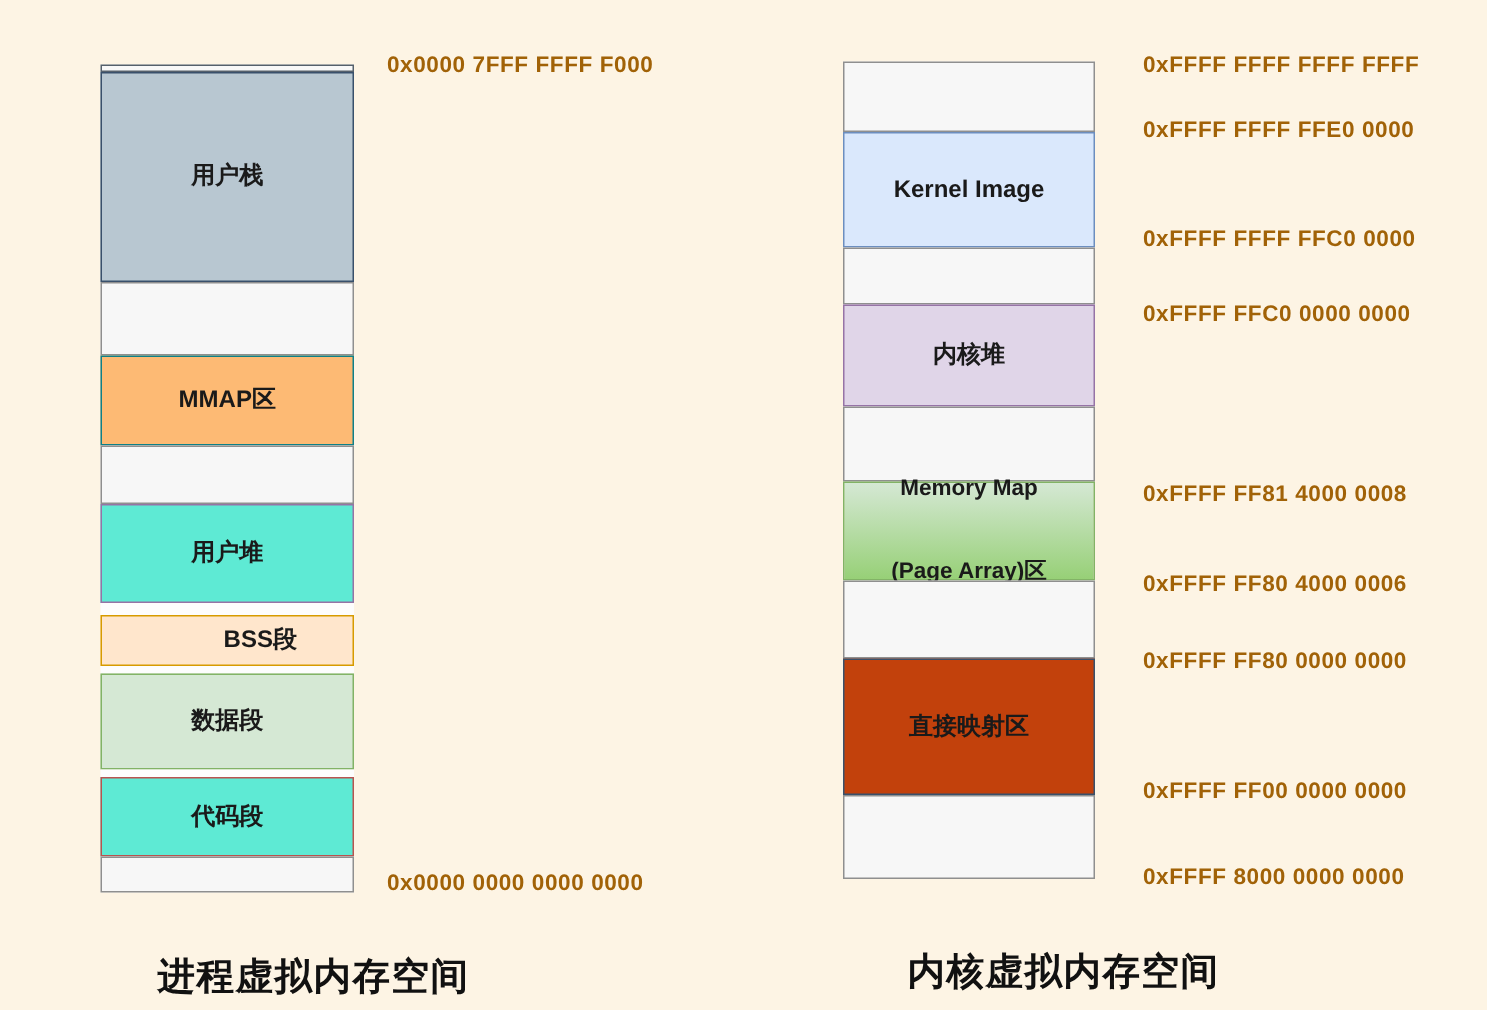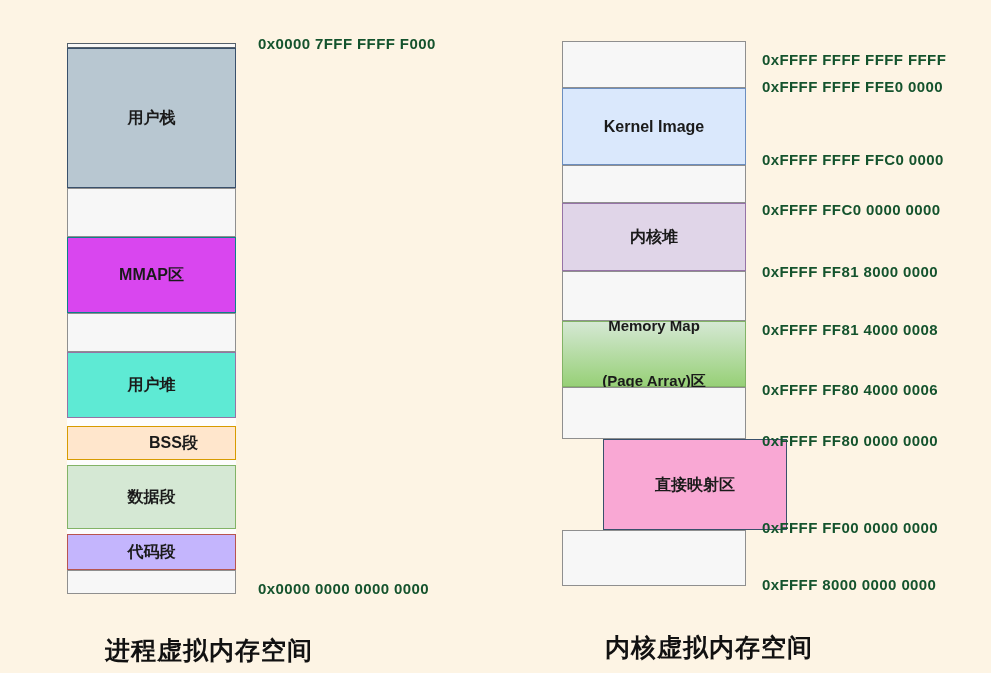--- a/index.html
+++ b/index.html
@@ -7,91 +7,90 @@
   body {
     font-family:"Liberation Sans","DejaVu Sans",sans-serif;
     background:#fdf4e4;
     position:relative;
     overflow:hidden;
   }
   .canvas { position:absolute; left:0; top:0; width:991px; height:673px; }
 
   .column { position:absolute; display:flex; flex-direction:column; }
   .col-left  { left:67px;  top:43px; width:169px; }
-  .col-right { left:562px; top:41px; width:184px; }
+  .col-right { left:562px; top:41px; width:168px; }
 
   .block {
     width:100%;
     border:1px solid #8f8f8f;
     background:#f7f7f7;
     display:flex; flex-direction:column;
     align-items:center; justify-content:center;
     font-weight:bold; font-size:16px; color:#1a1a1a;
     text-align:center; line-height:1.25;
   }
   .gap { width:100%; background:#fdfdfd; }
 
   .seg-strip   { height:5px;  background:#f8f8f8; border-color:#55606b; }
   .seg-memmap  { background:linear-gradient(180deg,#d5e8d4 0%,#97d077 100%);gap:36px; }
 
   .addr {
     position:absolute;
-    font-weight:bold; font-size:15px; color:#14532d;
+    font-weight:bold; font-size:15px; color:#a16207;
     letter-spacing:0.4px; white-space:nowrap; line-height:16px;
   }
   .caption {
     position:absolute;
     font-weight:bold; font-size:25px; color:#111111;
     white-space:nowrap; letter-spacing:1px;margin-left:48px;
   }
 </style>
 </head>
 <body>
 
 <div class="canvas">
 
   <div class="column col-left">
     <div class="block seg-strip"></div>
     <div class="block" style="height: 140px; background-color: rgb(184, 199, 209); border-color: rgb(57, 80, 107);">用户栈</div>
     <div class="block" style="height:49px"></div>
-    <div class="block" style="height: 76px; background-color: #d946ef; border-color: rgb(14, 128, 136);">MMAP区</div>
+    <div class="block" style="height: 60px; background-color: #fdba74; border-color: rgb(14, 128, 136);">MMAP区</div>
     <div class="block" style="height:39px"></div>
     <div class="block" style="height: 66px; background-color: #5eead4; border-color: rgb(150, 115, 166);">用户堆</div>
     <div class="gap" style="height:8px"></div>
     <div class="block" style="height: 34px; background-color: rgb(255, 230, 204); border-color: rgb(215, 155, 0); padding-left: 44px;">BSS段</div>
     <div class="gap" style="height:5px"></div>
     <div class="block" style="height: 64px; background-color: rgb(213, 232, 212); border-color: rgb(130, 179, 102);">数据段</div>
     <div class="gap" style="height:5px"></div>
-    <div class="block" style="height: 36px; background-color: #c4b5fd; border-color: rgb(184, 84, 80);">代码段</div>
+    <div class="block" style="height: 53px; background-color: #5eead4; border-color: rgb(184, 84, 80);">代码段</div>
     <div class="block" style="height:24px"></div>
   </div>
 
   <div class="addr" style="left:258px;top:36px">0x0000 7FFF FFFF F000</div>
   <div class="addr" style="left:258px;top:581px">0x0000 0000 0000 0000</div>
 
   <div class="column col-right">
     <div class="block" style="height:47px"></div>
     <div class="block" style="height: 77px; background-color: rgb(218, 232, 252); border-color: rgb(108, 142, 191);">Kernel Image</div>
     <div class="block" style="height:38px"></div>
     <div class="block" style="height: 68px; background-color: rgb(224, 213, 232); border-color: rgb(150, 115, 166);">内核堆</div>
     <div class="block" style="height:50px"></div>
     <div class="block seg-memmap" style="height: 66px; font-size: 15px; border-color: rgb(130, 179, 102);">
       <div>Memory Map</div>
       <div>(Page Array)区</div>
     </div>
     <div class="block" style="height:52px"></div>
-    <div class="block" style="height: 91px; background-color: #f9a8d4; border-color: rgb(57, 80, 107); margin-left: 41px;">直接映射区</div>
+    <div class="block" style="height: 91px; background-color: #c2410c; border-color: rgb(57, 80, 107);">直接映射区</div>
     <div class="block" style="height:56px"></div>
   </div>
 
-  <div class="addr" style="left:762px;top:52px">0xFFFF FFFF FFFF FFFF</div>
+  <div class="addr" style="left:762px;top:36px">0xFFFF FFFF FFFF FFFF</div>
   <div class="addr" style="left:762px;top:79px">0xFFFF FFFF FFE0 0000</div>
   <div class="addr" style="left:762px;top:152px">0xFFFF FFFF FFC0 0000</div>
   <div class="addr" style="left:762px;top:202px">0xFFFF FFC0 0000 0000</div>
-  <div class="addr" style="left:762px;top:264px">0xFFFF FF81 8000 0000</div>
   <div class="addr" style="left:762px;top:322px">0xFFFF FF81 4000 0008</div>
   <div class="addr" style="left:762px;top:382px">0xFFFF FF80 4000 0006</div>
   <div class="addr" style="left:762px;top:433px">0xFFFF FF80 0000 0000</div>
   <div class="addr" style="left:762px;top:520px">0xFFFF FF00 0000 0000</div>
   <div class="addr" style="left:762px;top:577px">0xFFFF 8000 0000 0000</div>
 
   <div class="caption" style="left:57px;top:634px">进程虚拟内存空间</div>
   <div class="caption" style="left:557px;top:631px">内核虚拟内存空间</div>
 
 </div>

